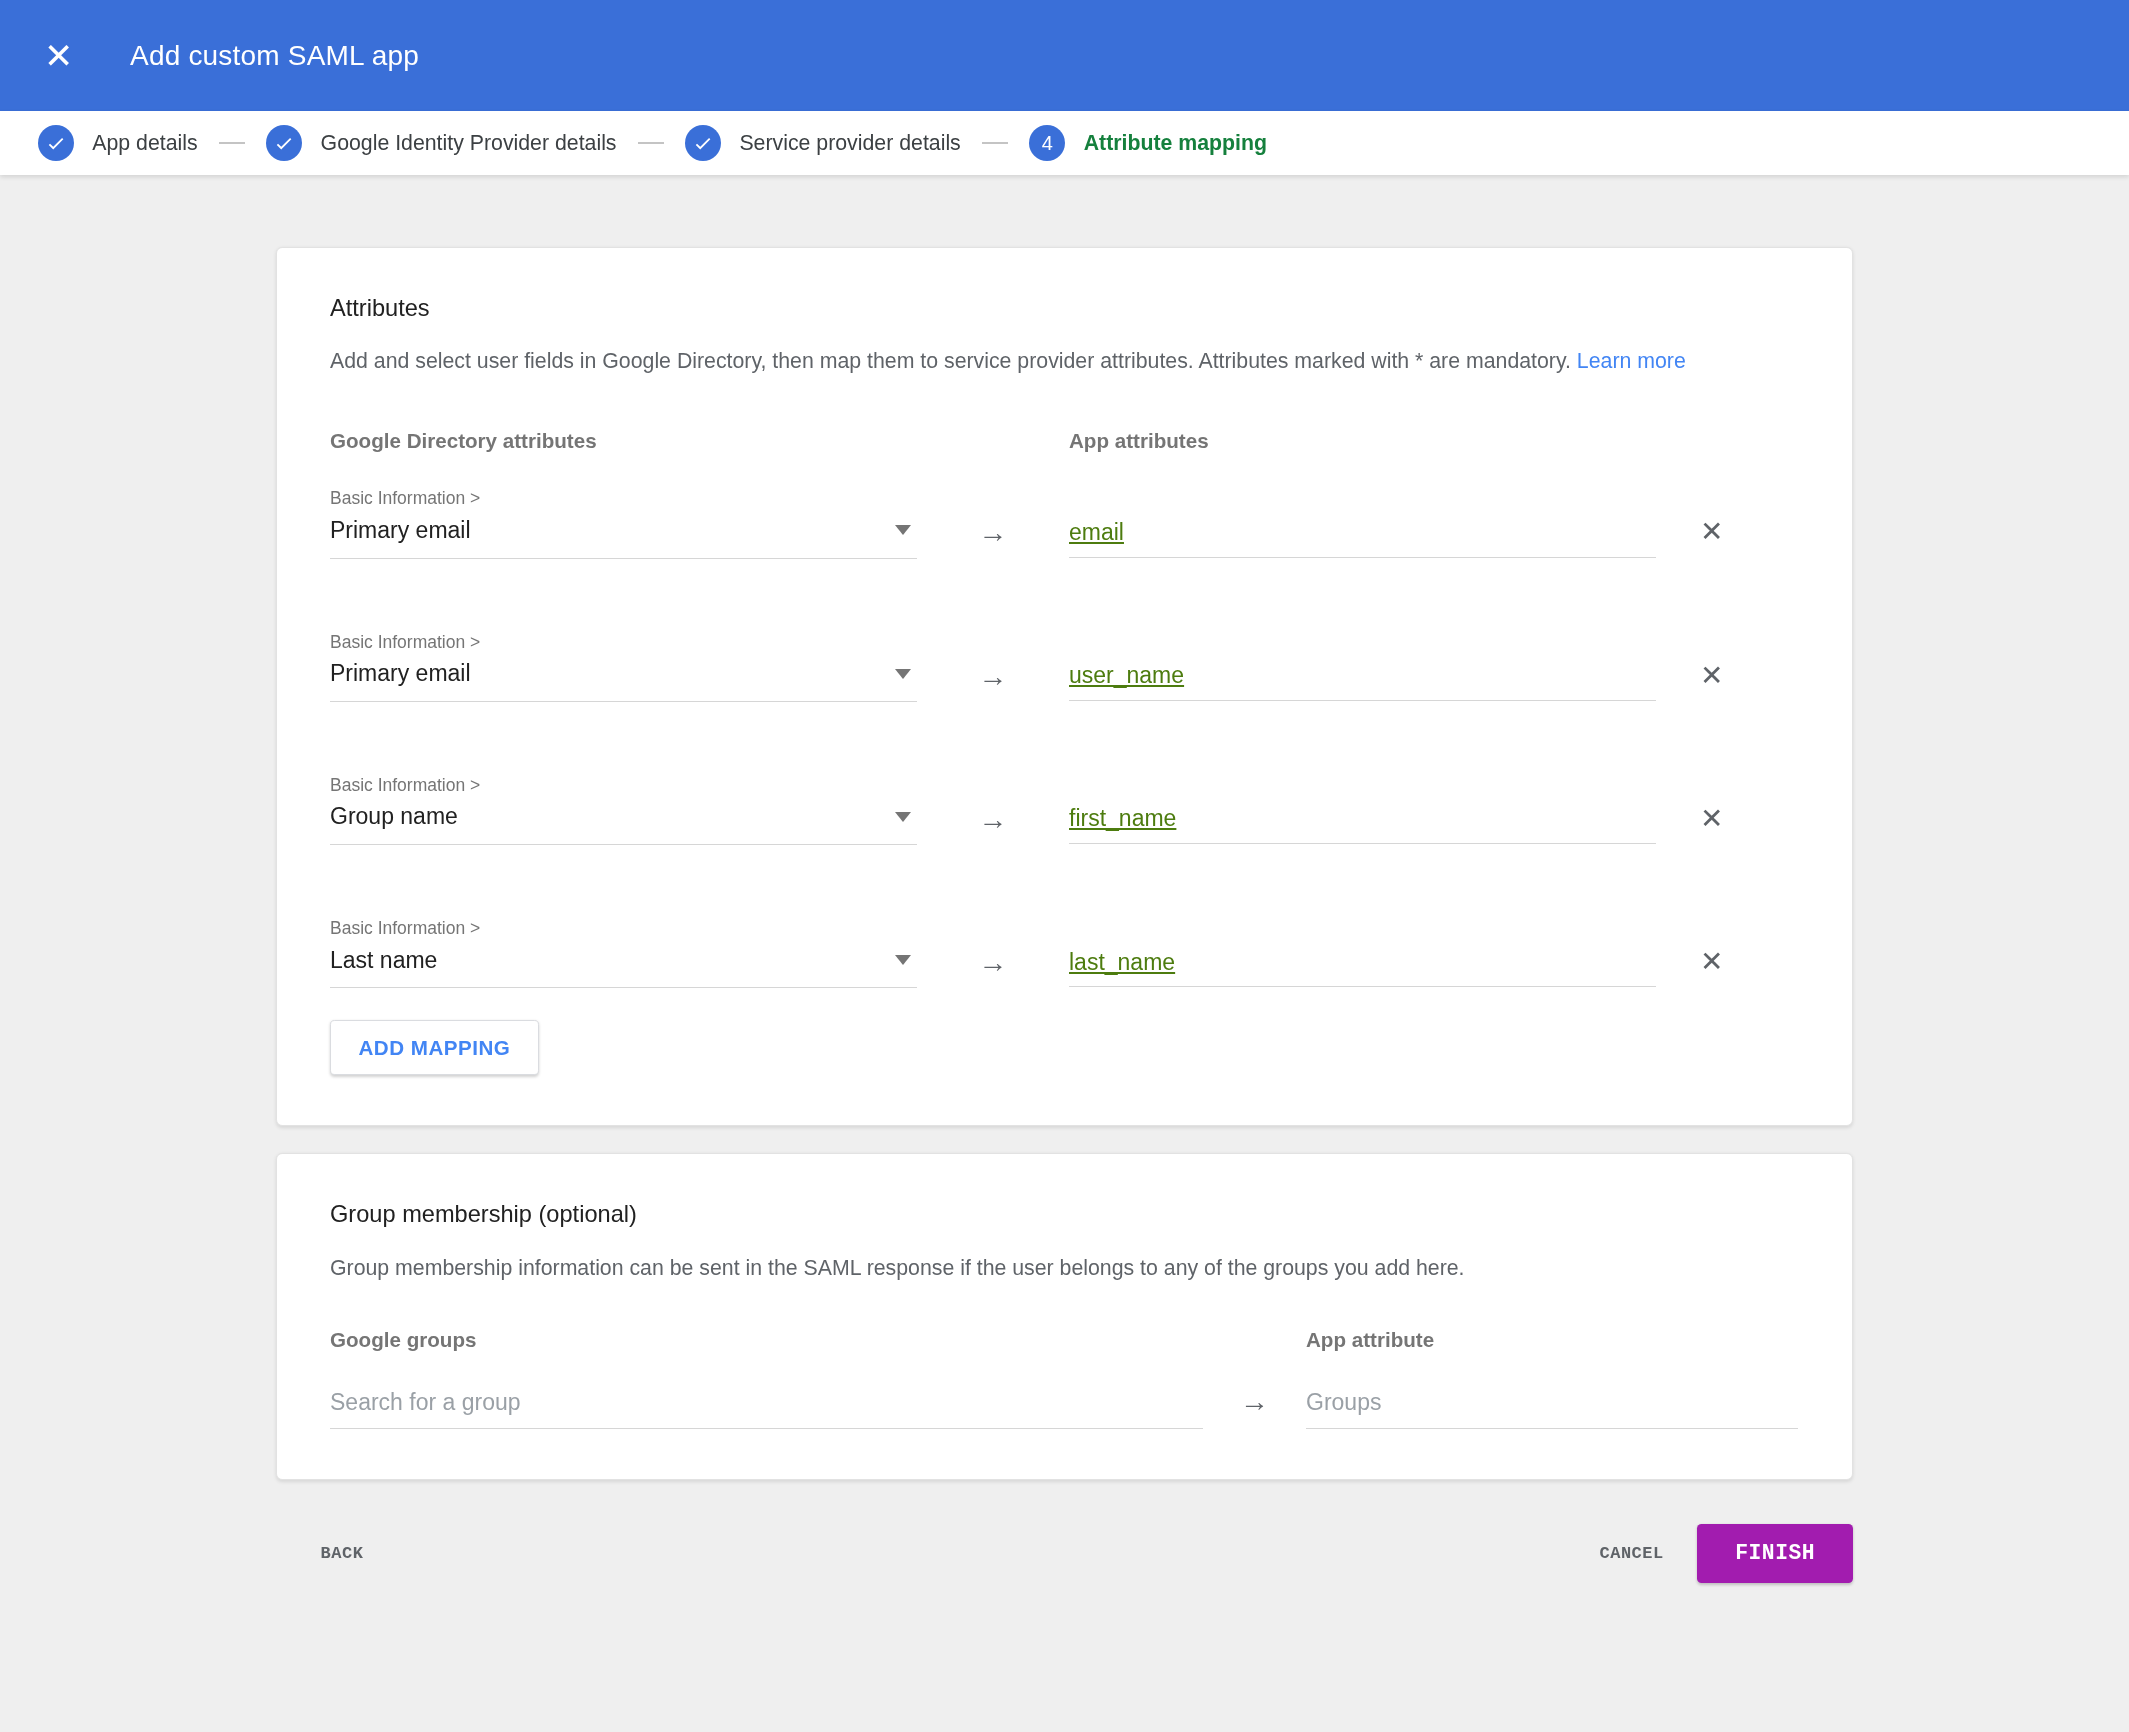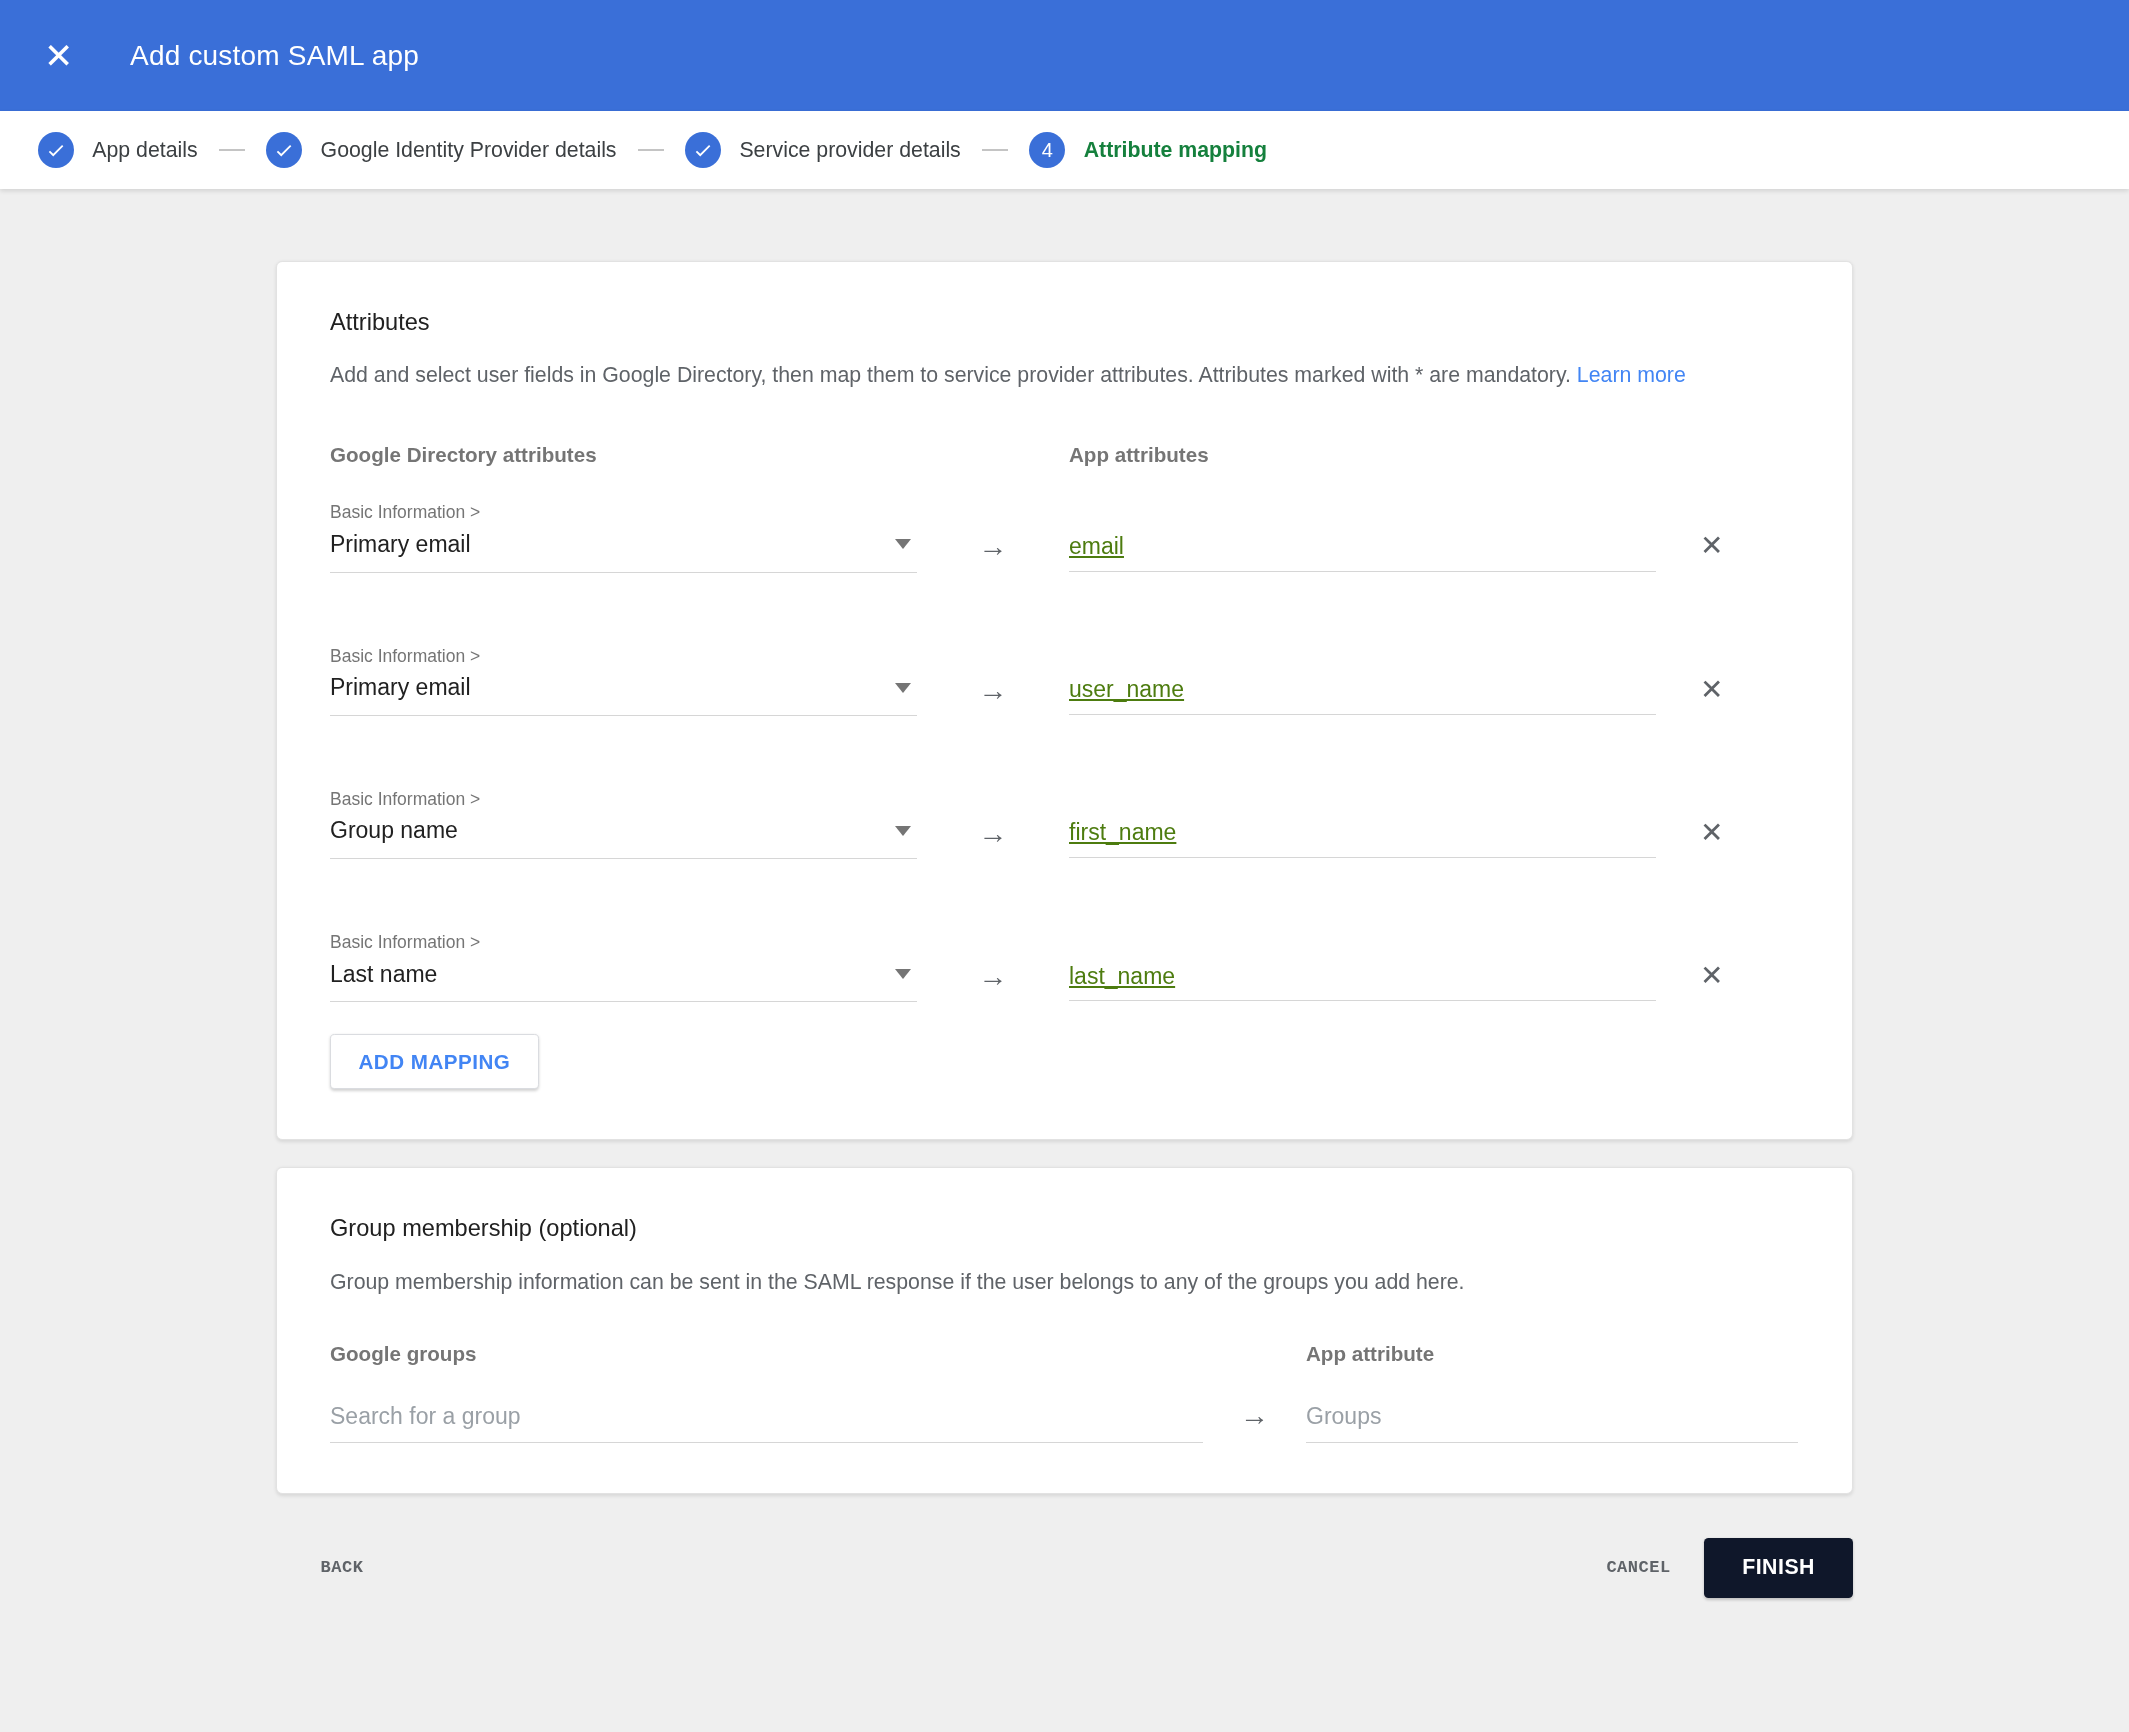--- a/index.html
+++ b/index.html
@@ -31,21 +31,21 @@
   }
   .topbar-title {
     font-size: 28px;
     font-weight: 400;
     margin: 0 0 0 40px;
     letter-spacing: 0.2px;
   }
 
   
   .stepper {
-    height: 78px;
+    height: 64px;
     background: #fff;
     display: flex;
     align-items: center;
     padding: 0 38px;
     box-shadow: 0 2.3px 4.6px rgba(0,0,0,0.12);
     position: relative;
     z-index: 5;
   }
   .step { display: flex; align-items: center; cursor: pointer; }
   .circle {
@@ -191,25 +191,25 @@
     font-weight: bold;
     letter-spacing: 0.5px;
     color: #5f6368;
     cursor: pointer;
     padding: 13.7px 7.6px;
   }
   .back-btn { margin-left: 37px; }
   .right-actions { margin-left: auto; display: flex; align-items: center; }
   .cancel-btn { margin-right: 26px; }
   .primary-btn {
-    background: #0f172a;
+    background: #a21caf;
     color: #fff;
     border: none;
     border-radius: 4.6px;
-    font-family: Liberation Sans, sans-serif;
+    font-family: Liberation Mono, monospace;
     font-size: 21.3px;
     font-weight: bold;
     letter-spacing: 0.5px;
     padding: 17.5px 38px;
     box-shadow: 0 1.5px 3px rgba(0,0,0,0.20);
     cursor: pointer;
   }
 </style>
 </head>
 <body>

